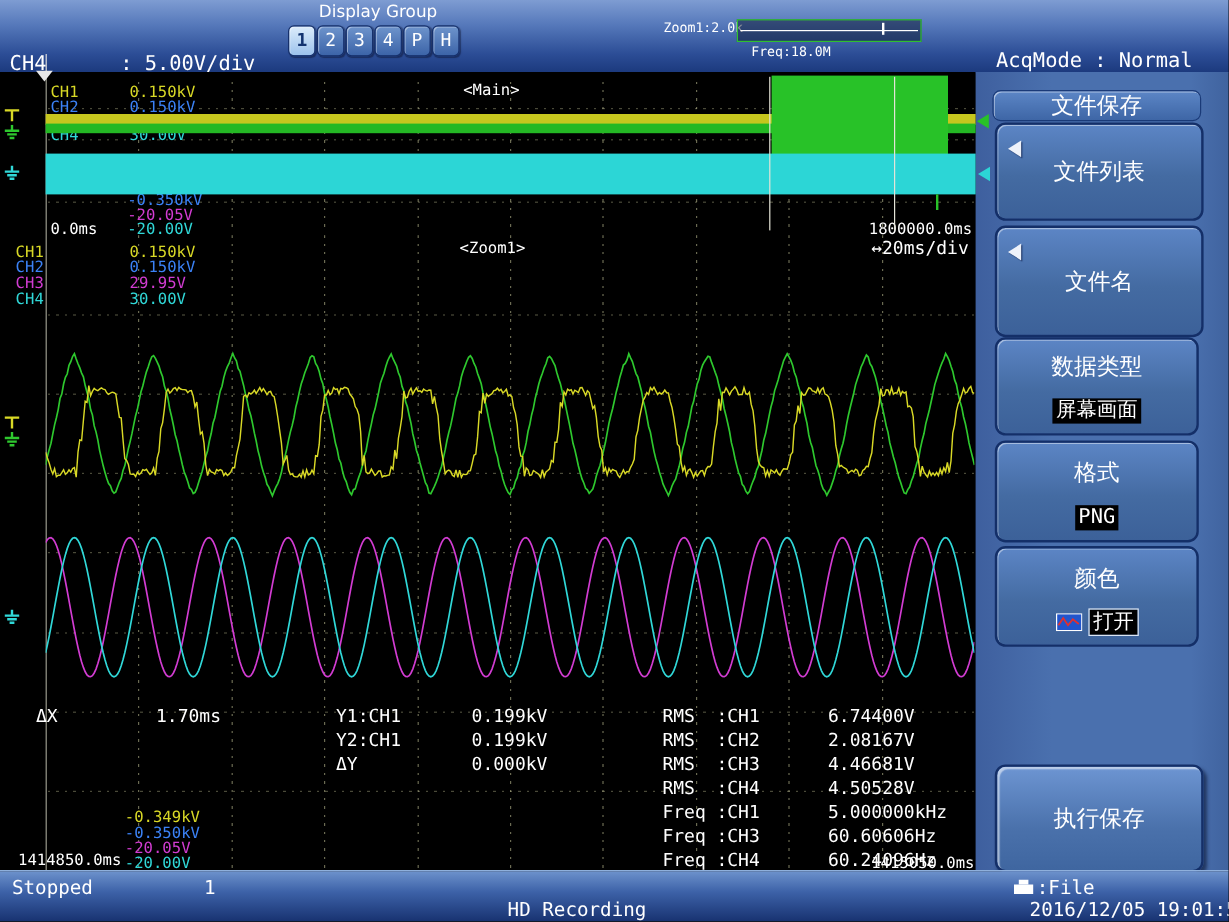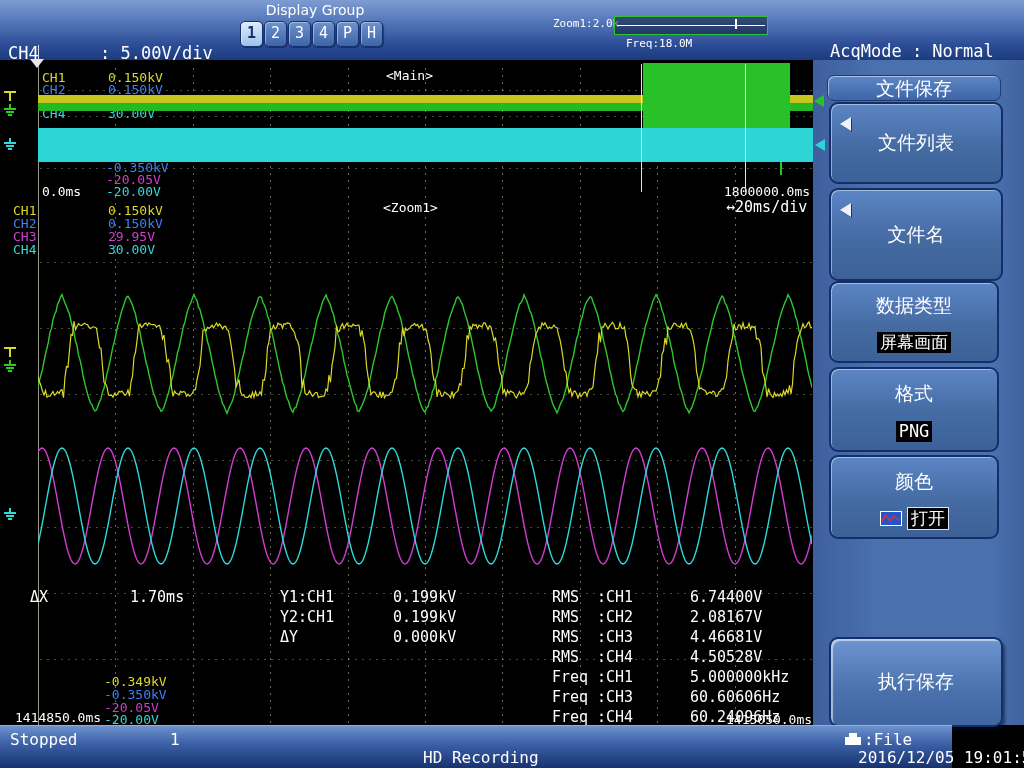--- a/index.html
+++ b/index.html
@@ -48,21 +48,21 @@
             color:#fff;display:flex;flex-direction:column;align-items:center;justify-content:center;}
   .menu-btn .btn-label{font-size:19px;color:#fff;}
   .menu-btn.raised{background:linear-gradient(180deg,#6d95d2 0%,#4a71ab 60%,#3f66a0 100%);
             box-shadow:inset 2px 2px 1px rgba(255,255,255,.55),2px 3px 3px rgba(4,12,40,.55);}
   .inv{background:#000;color:#fff;font-size:17px;padding:0 3px;line-height:21px;}
   .inv.outlined{outline:1px solid #dce6f4;}
   .back-arrow{position:absolute;left:9px;top:13px;width:0;height:0;
               border-top:7px solid transparent;border-bottom:7px solid transparent;
               border-right:11px solid #eef2fa;filter:drop-shadow(1px 1px 0 #1a3468);}
   
-  .statusbar{position:absolute;left:0;top:725px;width:952px;height:43px;
+  .statusbar{position:absolute;left:0;top:725px;width:1024px;height:43px;
              background:linear-gradient(180deg,#6d92cc 0%,#3d62a8 40%,#16306e 100%);
              border-top:1px solid #8fb0dc;}
   .sbtext{position:absolute;font-size:16px;color:#fff;white-space:pre;}
   .trig-arrow{position:absolute;width:0;height:0;border-left:7px solid transparent;
               border-right:7px solid transparent;border-top:9px solid #e8e8e8;z-index:7;}
 </style>
 </head>
 <body>
 
 <div class="screen">

